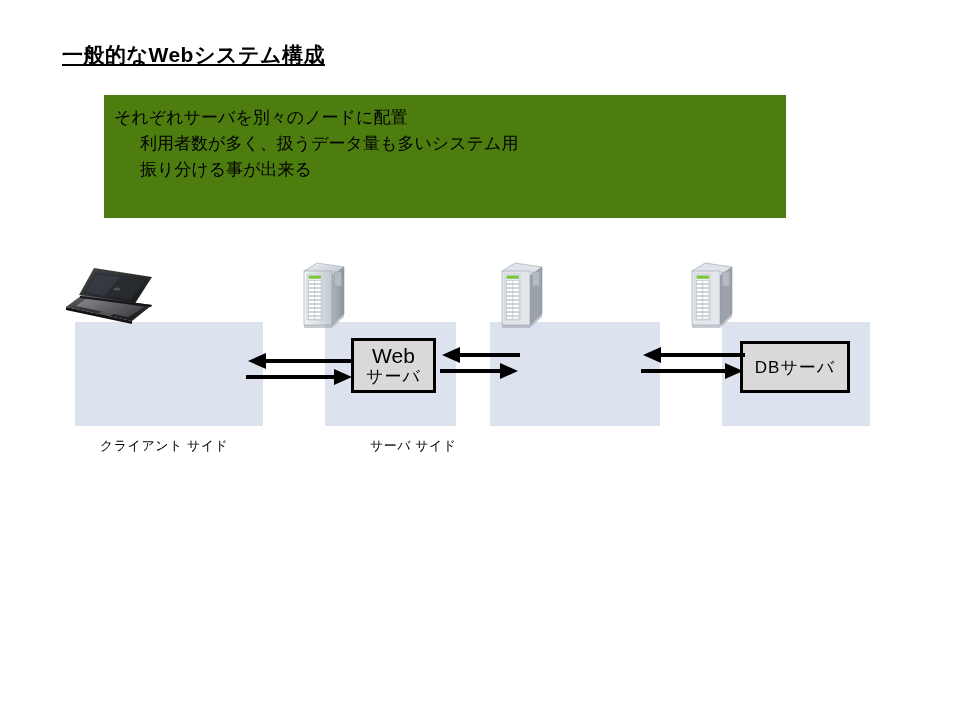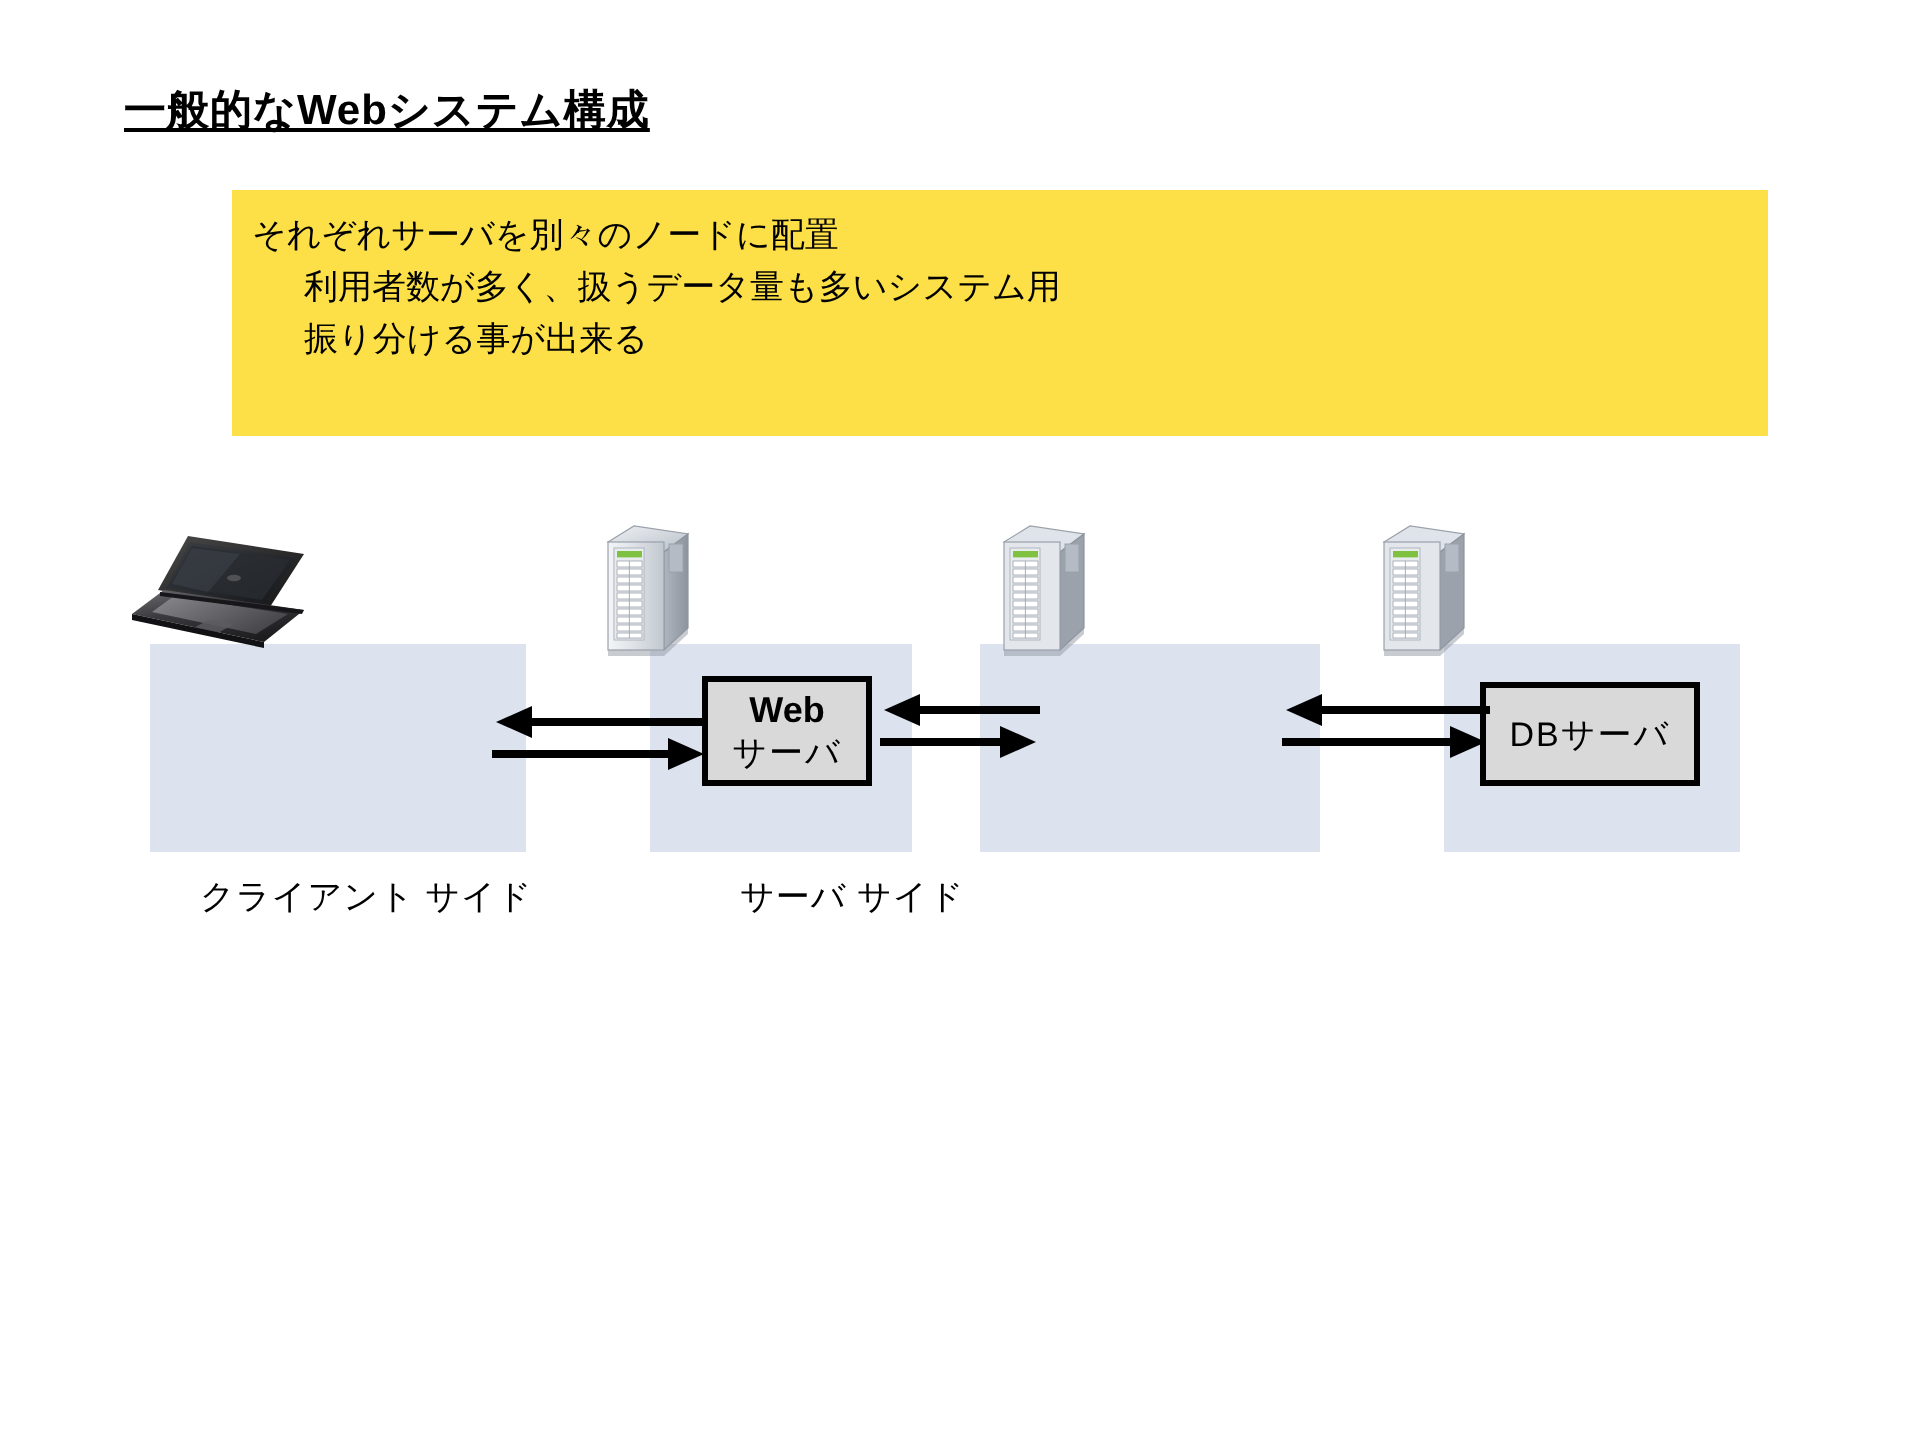--- a/index.html
+++ b/index.html
@@ -32,25 +32,25 @@
     font-weight: bold;
     letter-spacing: 0.5px;
     white-space: nowrap;
     color: #000000;
     text-decoration: underline;
   }
 
   
   #info-box {
     position: absolute;
-    left: 116px;
+    left: 104px;
     top: 95px;
-    width: 768px;
+    width: 682px;
     height: 123px;
-    background: #fde047;
+    background: #4d7c0f;
     box-sizing: border-box;
   }
   #info-lines {
     position: absolute;
     left: 10px;
     top: 10px;
     width: 670px;
   }
   .info-line {
     font-size: 17px;
@@ -82,43 +82,43 @@
     justify-content: center;
     text-align: center;
     line-height: 21px;
   }
   .node-label-jp {
     font-size: 17px;
     letter-spacing: 1px;
     white-space: nowrap;
   }
   .node-label-en {
-    font-size: 18px;
-    font-weight: bold;
+    font-size: 21px;
+    font-weight: normal;
     white-space: nowrap;
   }
   #box-browser { left: 120px; top: 341px; width: 122px; height: 48px; }
   #box-web     { left: 351px; top: 338px; width:  85px; height: 55px; }
   #box-ap      { left: 515px; top: 341px; width: 122px; height: 52px; }
   #box-db      { left: 740px; top: 341px; width: 110px; height: 52px; }
 
   
   .arrow-pair {
     position: absolute;
     height: 34px;
   }
   #arrows-1 { left: 246px; top: 352px; width: 108px; }
   #arrows-2 { left: 440px; top: 346px; width:  80px; }
   #arrows-3 { left: 641px; top: 346px; width: 104px; }
   .arrow-pair svg { display: block; }
 
   
   .side-label {
     position: absolute;
-    font-size: 17px;
+    font-size: 13px;
     white-space: nowrap;
     letter-spacing: 0.5px;
   }
   #label-client { left: 100px; top: 437px; }
   #label-server { left: 370px; top: 437px; }
 
   
   #laptop {
     position: absolute;
     left: 60px;

